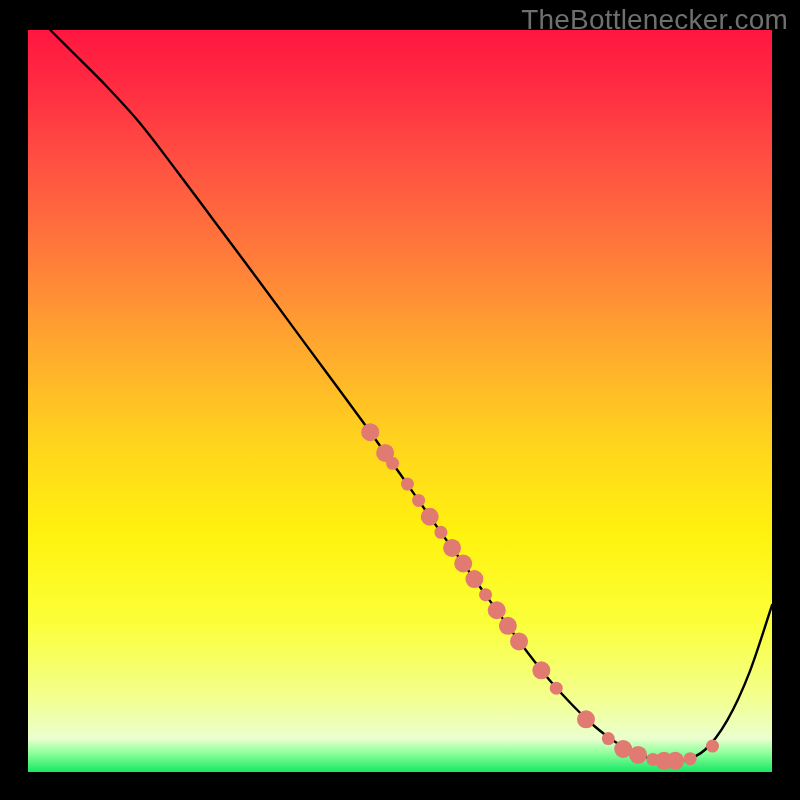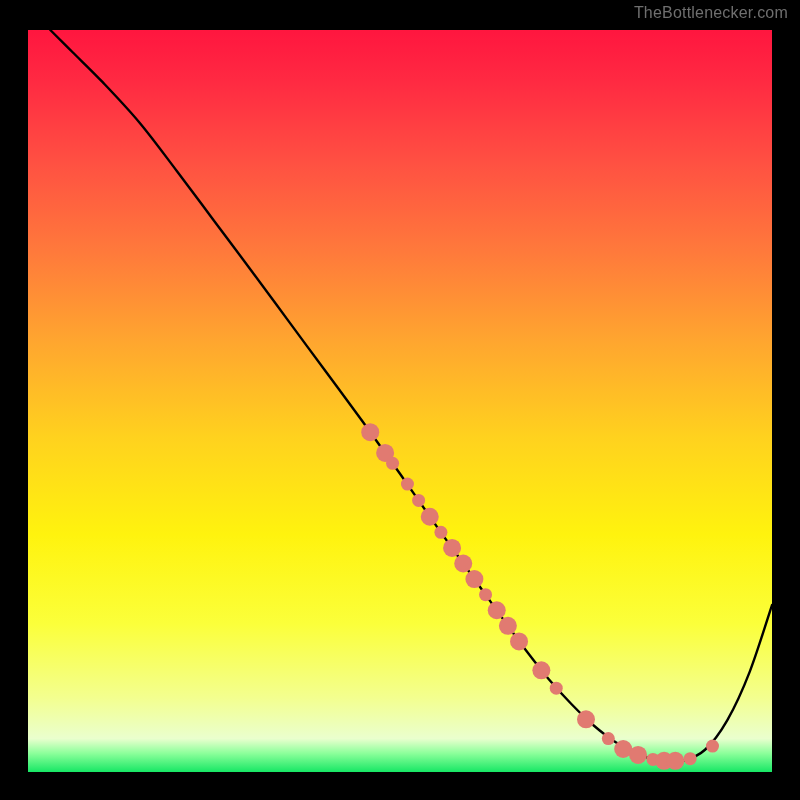--- a/index.html
+++ b/index.html
@@ -17,21 +17,21 @@
     top: 0;
     width: 800px;
     height: 800px;
     background: #000;
   }
   .watermark {
     position: absolute;
     top: 4px;
     right: 12px;
     color: #6f6f6f;
-    font-size: 16px;
+    font-size: 28px;
     letter-spacing: 0.2px;
     font-weight: 400;
   }
   svg { display: block; }
 </style>
 </head>
 <body>
 
 <div class="frame">
 

